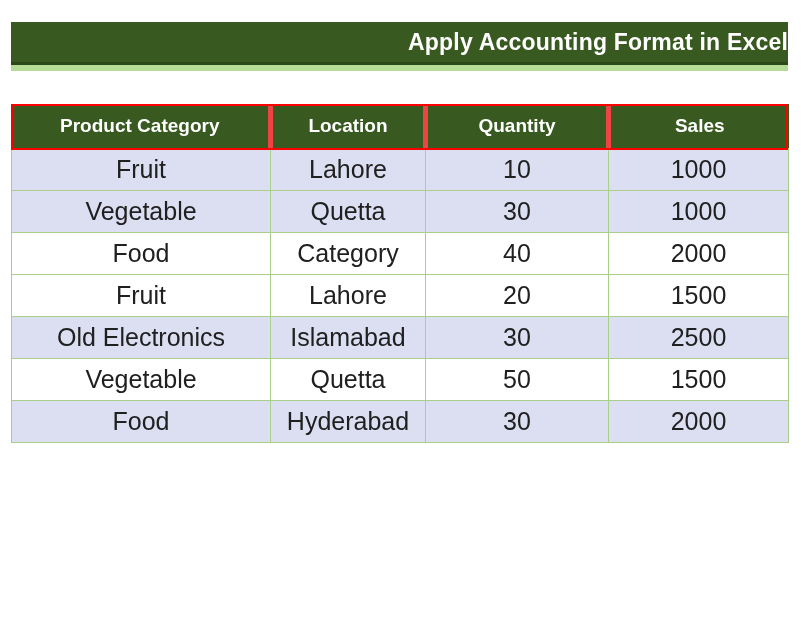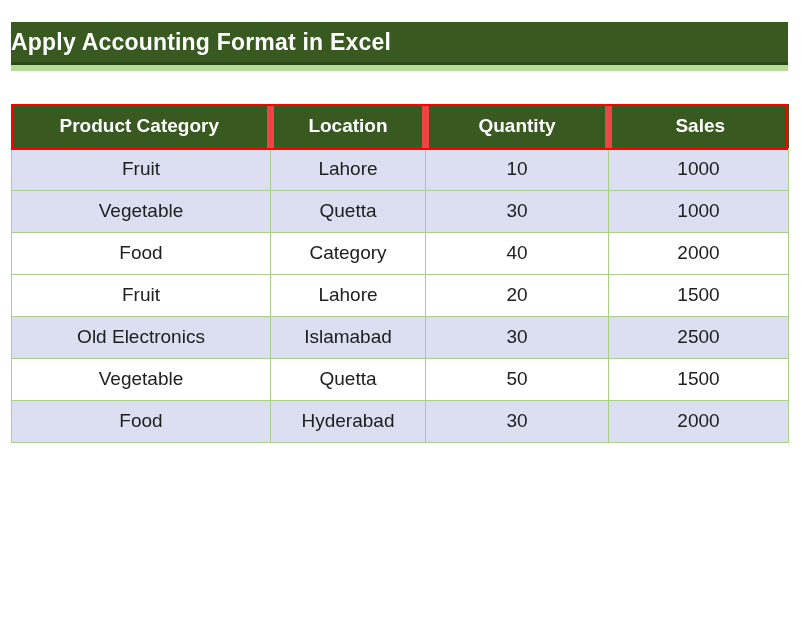--- a/index.html
+++ b/index.html
@@ -28,21 +28,21 @@
     left: 11px;
     top: 22px;
     width: 777px;
   }
   .banner {
     background: #38591f;
     border-bottom: 3px solid #2c4718;
     height: 40px;
     display: flex;
     align-items: center;
-    justify-content: flex-start;
+    justify-content: flex-end;
   }
   .banner-title {
     color: #ffffff;
     font-size: 23px;
     font-weight: bold;
     letter-spacing: 0.2px;
     text-align: center;
     line-height: 1;
     white-space: nowrap;
   }
@@ -70,42 +70,42 @@
 
   thead tr.head-row th {
     background: #38591f;
     color: #ffffff;
     font-size: 19px;
     font-weight: bold;
     height: 44px;
     text-align: center;
     vertical-align: middle;
     border-left: 1px solid #93c471;
-    border-right: 7px solid #ef4444;
+    border-right: 5px solid #ef4444;
     box-sizing: border-box;
     padding: 0 4px;
     white-space: nowrap;
   }
   thead tr.head-row th.first { border-left: none; }
   thead tr.head-row th.last  { border-right: none; }
 
   
   .head-outline {
     position: absolute;
     left: 0;
     top: 0;
     width: 777px;
     height: 46px;
     box-sizing: border-box;
     border: 2px solid #ff0000;
     pointer-events: none;
   }
 
   tbody td {
-    font-size: 19px;
+    font-size: 25px;
     color: #202020;
     height: 42px;
     text-align: center;
     vertical-align: middle;
     border: 1px solid #a9cf8b;
     box-sizing: border-box;
     padding: 0 4px;
     white-space: nowrap;
     overflow: hidden;
   }

